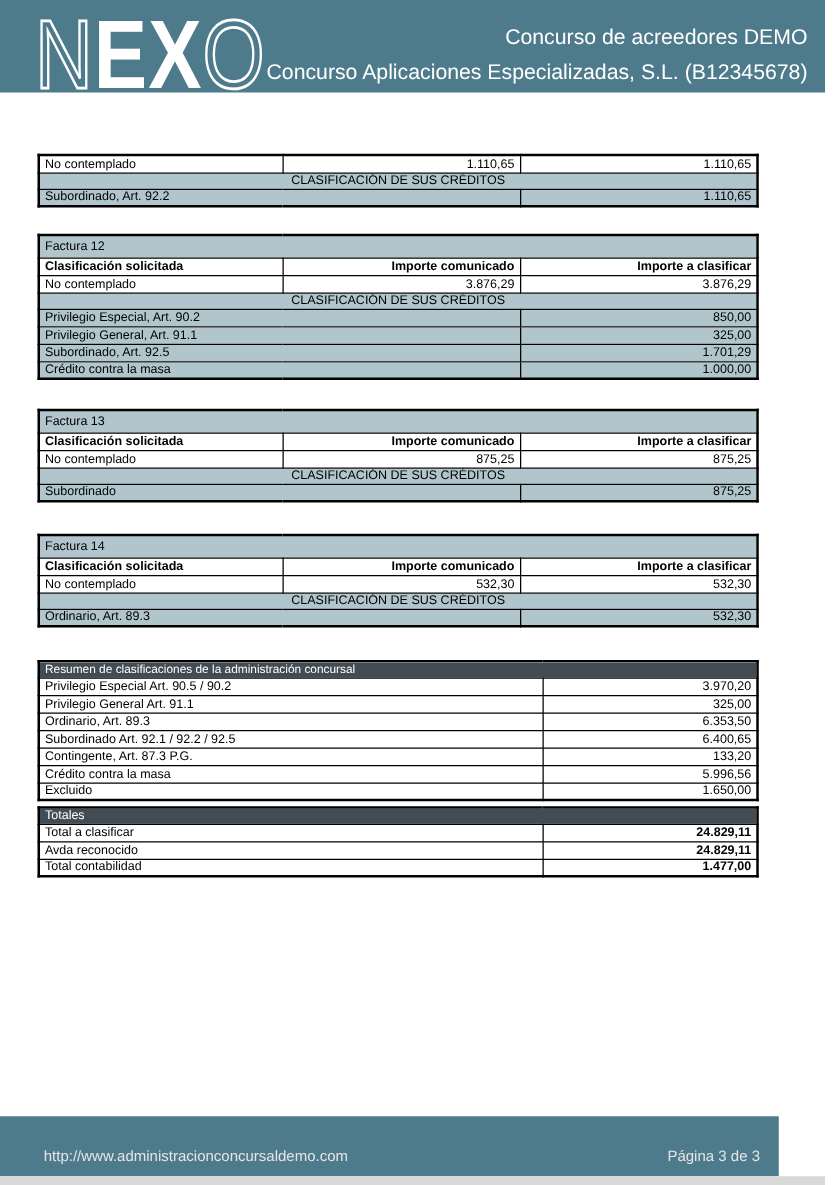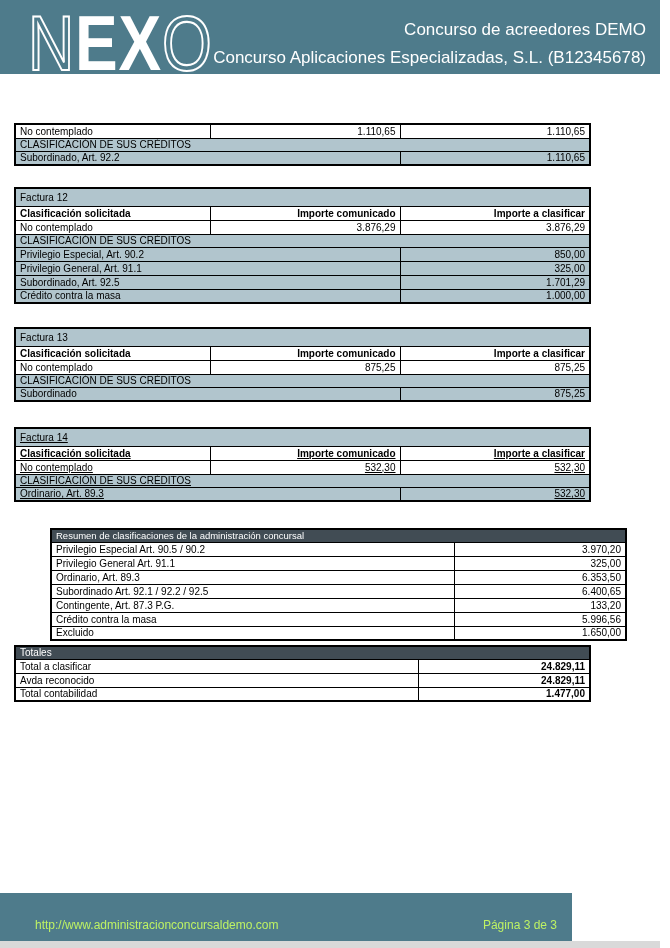--- a/index.html
+++ b/index.html
@@ -12,40 +12,40 @@
           transform:scaleX(.82); transform-origin:left top; letter-spacing:1px; white-space:nowrap; }
   .lg-thin { font-weight:400; }
   @supports (-webkit-text-stroke:1px #fff) {
     .lg-thin { color:transparent; -webkit-text-stroke:2.2px #fff; }
   }
   .lg-bold { font-weight:700; }
   .hdr-lines { position:absolute; top:16px; right:14px; text-align:right; color:#fff;
                font-size:17px; line-height:27.5px; }
 
   
-  .tblwrap { position:absolute; left:14px; width:575px;border-radius:19px; }
+  .tblwrap { position:absolute; left:30px; width:575px;border-radius:19px; }
   .pos-cont { top:123px; } .pos-f12 { top:187px; } .pos-f13 { top:327px; }
-  .pos-f14 { top:427px;text-decoration:underline; } .pos-res { top:528px;margin-left:36px; } .pos-tot { top:645px; }
+  .pos-f14 { top:427px; } .pos-res { top:528px; } .pos-tot { top:645px; }
 
   table { border-collapse:collapse; table-layout:fixed; width:575px; font-size:10px;
           border:2px solid #000; }
   td { border:1px solid #000; padding:0 4px; height:14px; line-height:11px;
        vertical-align:middle; overflow:hidden; white-space:nowrap; }
   .num { text-align:right;padding-left:32px; }
   .b { font-weight:700; }
   .shade td { background:var(--row-light,#b1c5cd); }
-  .sect td { background:var(--row-light,#b1c5cd); text-align:left; height:13px; }
+  .sect td { background:var(--row-light,#b1c5cd); text-align:center; height:13px; }
   .title td { height:18px; }
   .colhdr td { height:14px; font-weight:700; }
   .dark td { background:var(--header-dark,#414c54); color:#fff; height:13px; font-size:9.5px; }
   .dark.b td { font-weight:400; font-size:10px; }
 
   
-  .ftr { position:absolute; top:893px; left:0; width:572px; height:48px; background:var(--teal,#4e7b8b);
-         color:#bef264; font-size:12px; display:flex; align-items:center; justify-content:space-between;
+  .ftr { position:absolute; top:893px; left:0; width:623px; height:48px; background:var(--teal,#4e7b8b);
+         color:#e5e5e5; font-size:12px; display:flex; align-items:center; justify-content:space-between;
          padding:16px 15px 0 35px; }
   .ftr-strip { position:absolute; top:941px; left:0; width:660px; height:7px; background:#d9d9d9; }
 </style>
 </head>
 <body>
 
 <div class="page">
 
   <header class="hdr">
     <div class="logo">

